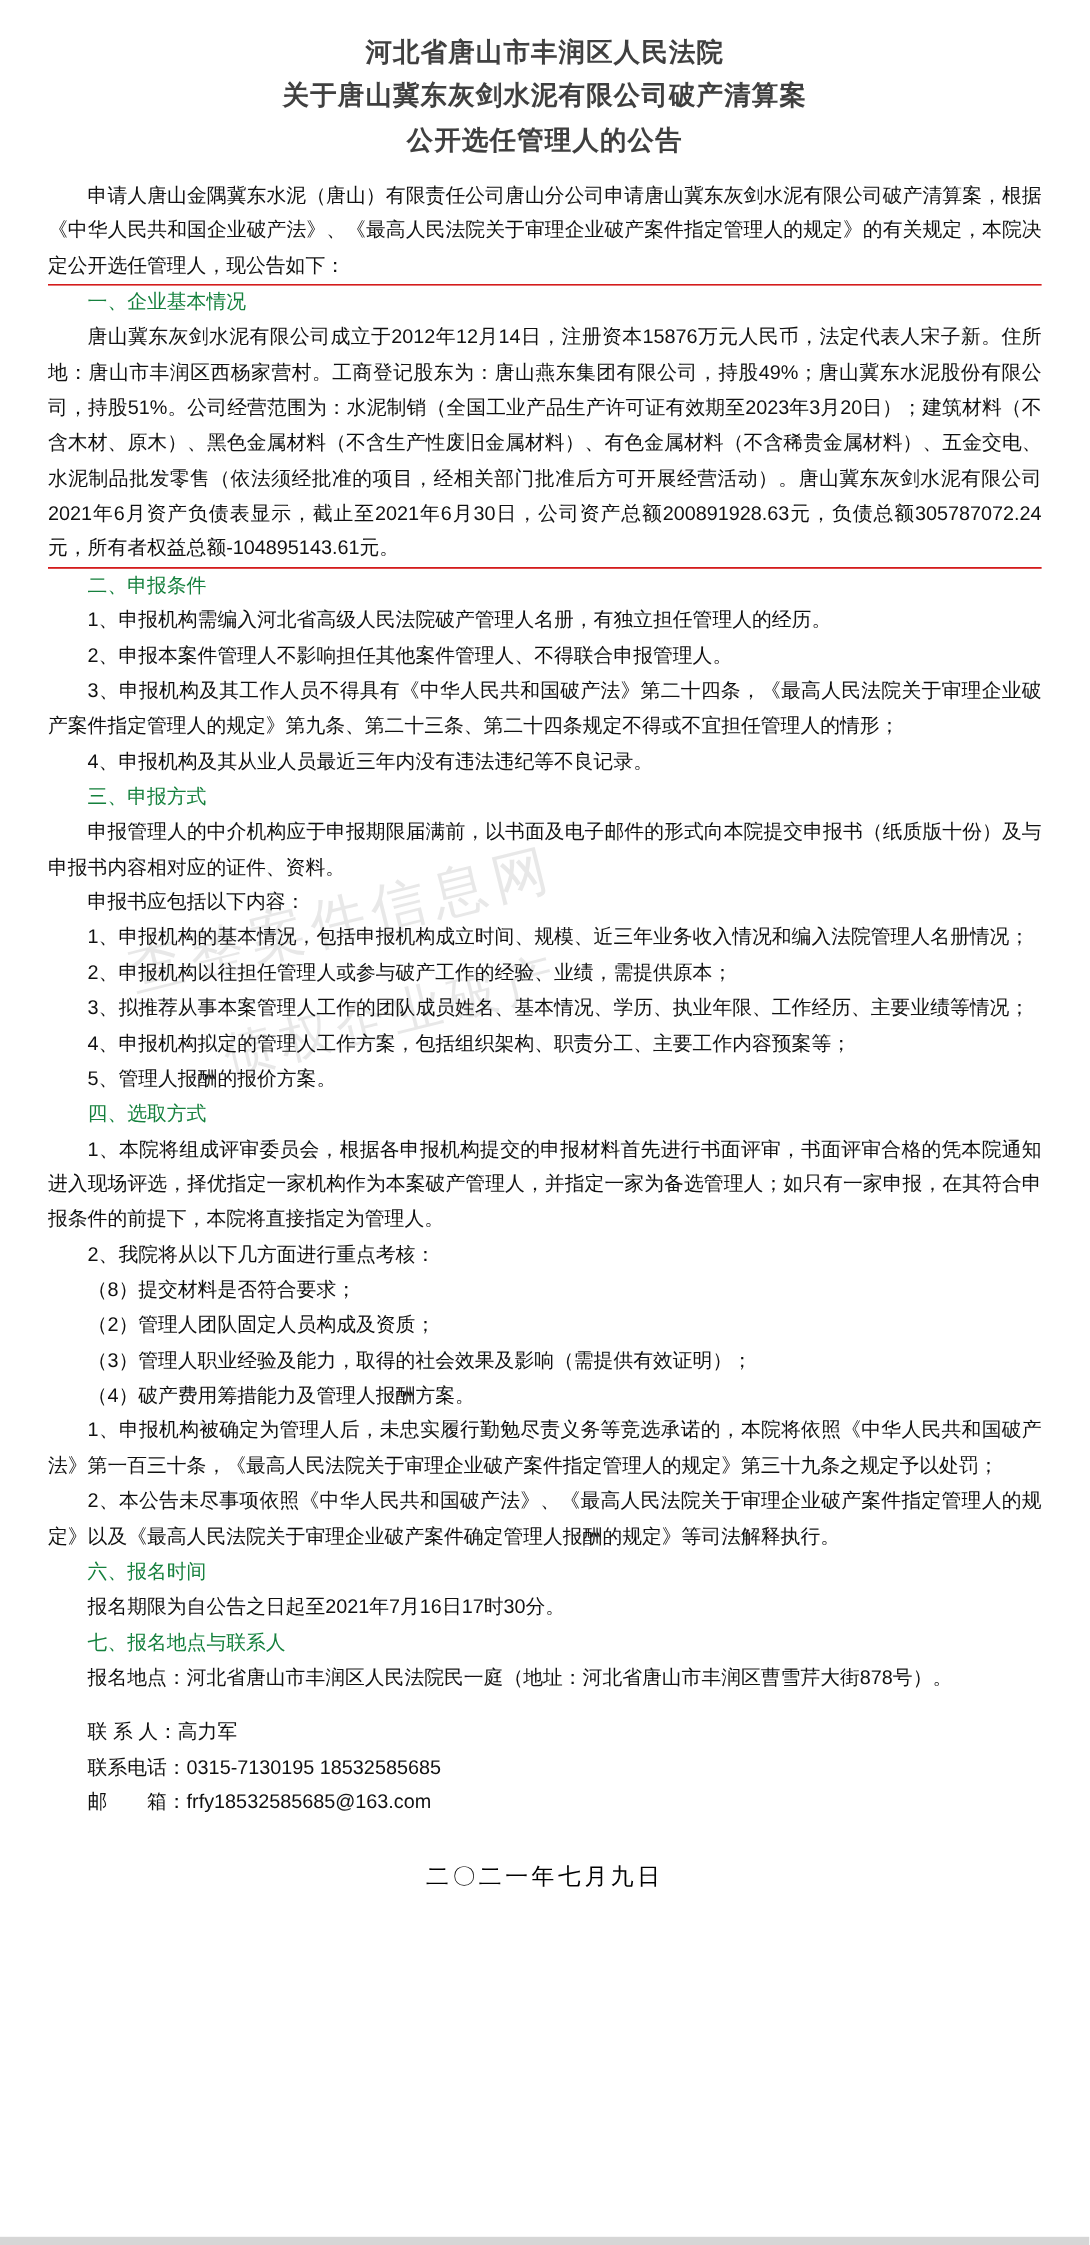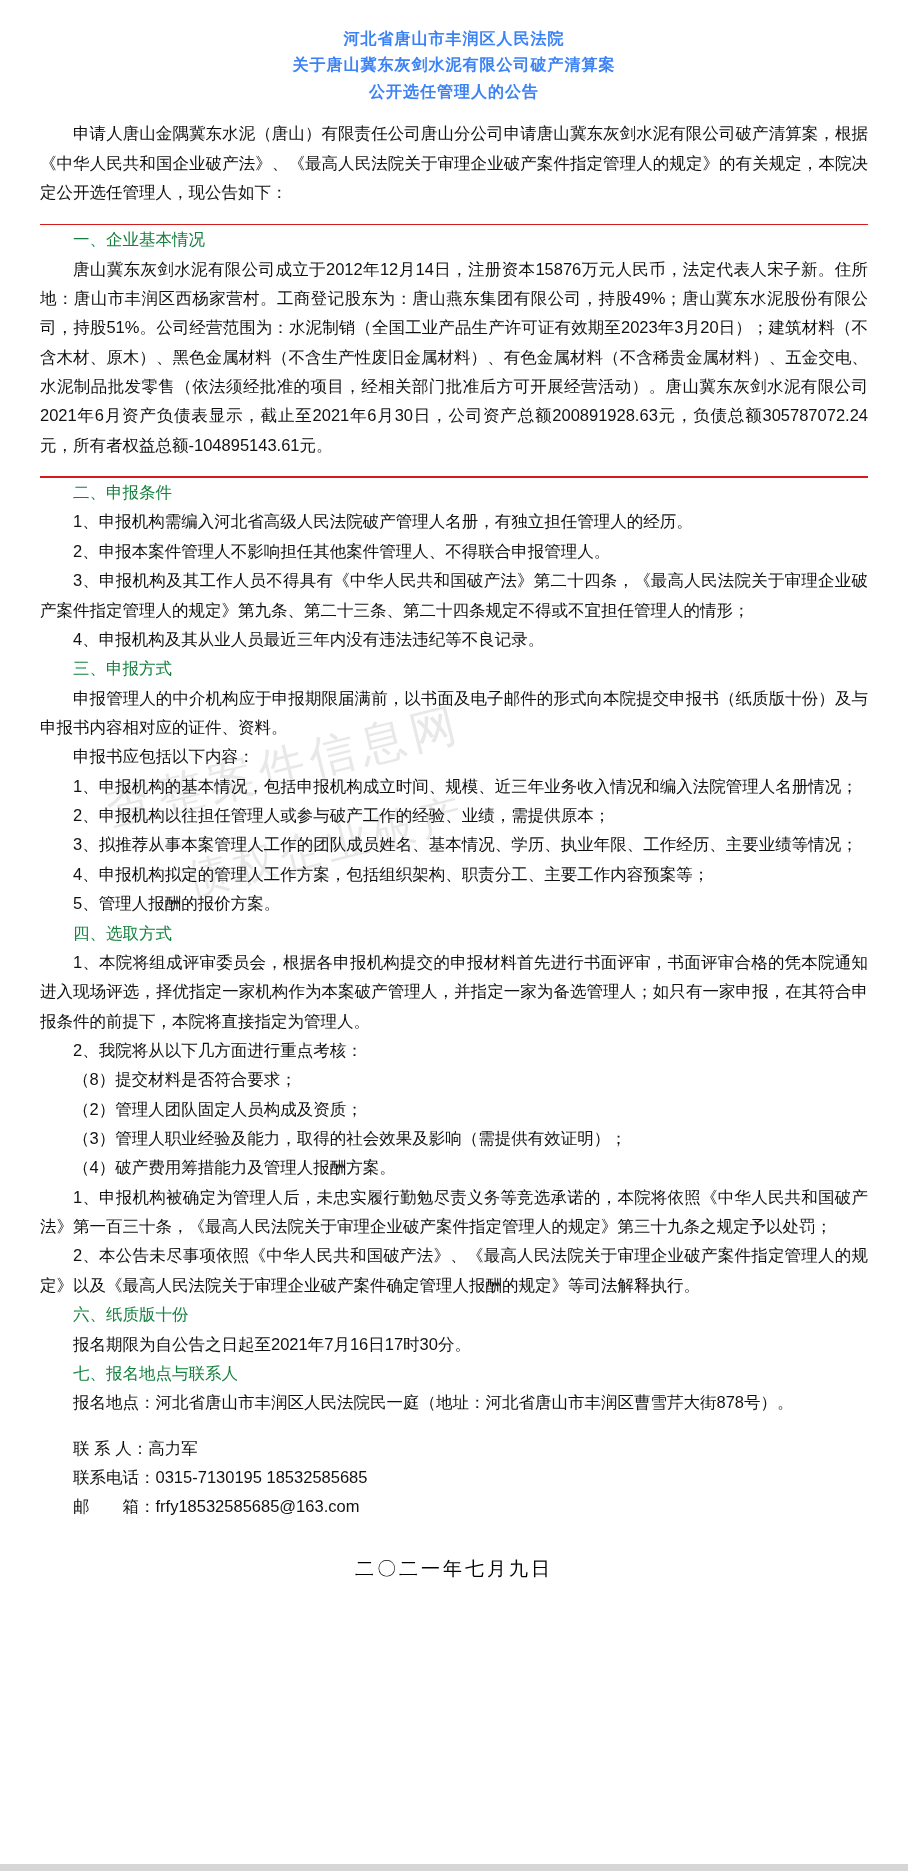--- a/index.html
+++ b/index.html
@@ -41,23 +41,23 @@
     top: 90px;
     font-size: 42px;
   }
   .title-block {
     text-align: center;
     margin-bottom: 14px;
     position: relative;
     z-index: 3;
   }
   .title-line {
-    font-size: 16px;
+    font-size: 22px;
     font-weight: bold;
-    color: #3b82f6;
+    color: #404040;
     line-height: 1.65;
     letter-spacing: 1px;
   }
   .content {
     position: relative;
     z-index: 3;
     font-size: 16.5px;
     color: #111;
     line-height: 1.78;
     text-align: justify;
@@ -69,21 +69,21 @@
   .p.noind {
     text-indent: 0;
   }
   .sec {
     margin: 0;
     text-indent: 2em;
     color: #15803d;
   }
   .redunder {
     background-image: linear-gradient(to top, #d41c1c 0px, #d41c1c 1.5px, transparent 1.5px);
-    padding-bottom: 18px;
+    padding-bottom: 1px;
   }
   .footer-date {
     text-align: center;
     font-size: 19px;
     letter-spacing: 3px;
     margin-top: 34px;
     position: relative;
     z-index: 3;
   }
   .contact-line {
@@ -139,21 +139,21 @@
     <p class="p">1、本院将组成评审委员会，根据各申报机构提交的申报材料首先进行书面评审，书面评审合格的凭本院通知进入现场评选，择优指定一家机构作为本案破产管理人，并指定一家为备选管理人；如只有一家申报，在其符合申报条件的前提下，本院将直接指定为管理人。</p>
     <p class="p">2、我院将从以下几方面进行重点考核：</p>
     <p class="p">（8）提交材料是否符合要求；</p>
     <p class="p">（2）管理人团队固定人员构成及资质；</p>
     <p class="p">（3）管理人职业经验及能力，取得的社会效果及影响（需提供有效证明）；</p>
     <p class="p">（4）破产费用筹措能力及管理人报酬方案。</p>
 
     <p class="p">1、申报机构被确定为管理人后，未忠实履行勤勉尽责义务等竞选承诺的，本院将依照《中华人民共和国破产法》第一百三十条，《最高人民法院关于审理企业破产案件指定管理人的规定》第三十九条之规定予以处罚；</p>
     <p class="p">2、本公告未尽事项依照《中华人民共和国破产法》、《最高人民法院关于审理企业破产案件指定管理人的规定》以及《最高人民法院关于审理企业破产案件确定管理人报酬的规定》等司法解释执行。</p>
 
-    <p class="sec">六、纸质版十份</p>
+    <p class="sec">六、报名时间</p>
     <p class="p">报名期限为自公告之日起至2021年7月16日17时30分。</p>
 
     <p class="sec">七、报名地点与联系人</p>
     <p class="p">报名地点：河北省唐山市丰润区人民法院民一庭（地址：河北省唐山市丰润区曹雪芹大街878号）。</p>
 
     <p class="p noind contact-line" style="margin-top:16px">
       <span>联 系 人：</span><span>高力军</span>
     </p>
     <p class="p noind contact-line">
       <span>联系电话：</span><span>0315-7130195    18532585685</span>

